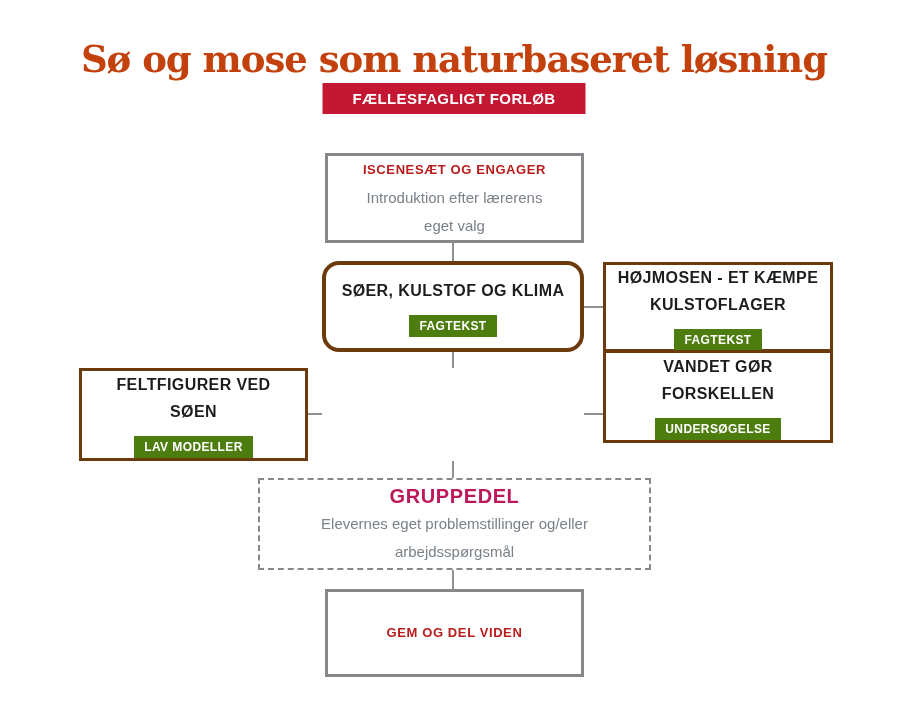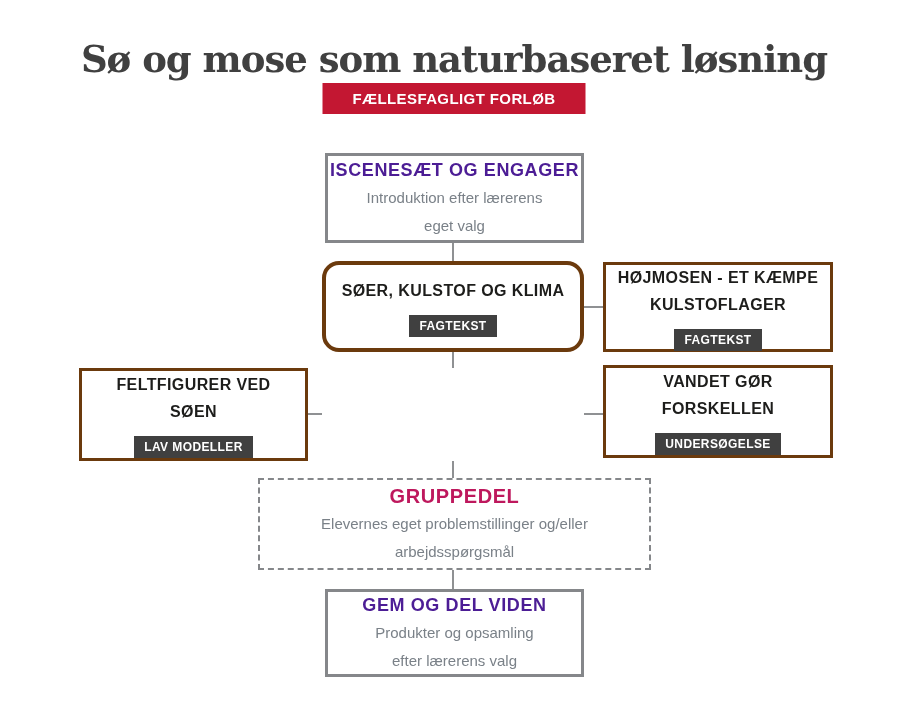--- a/index.html
+++ b/index.html
@@ -9,61 +9,61 @@
     background:#ffffff;
     font-family:"Liberation Sans",sans-serif;
     overflow:hidden;
   }
   
   .page-title{
     position:absolute;left:0;top:12px;width:908px;
     text-align:center;
     font-family:"DejaVu Serif",serif;
     font-weight:700;font-size:37px;letter-spacing:-1px;
-    color:#404040;
+    color:#c2410c;
   }
   .top-badge{
     position:absolute;top:83px;left:454px;transform:translateX(-50%);
     background:#c31732;color:#ffffff;
     font-weight:700;font-size:15px;letter-spacing:.4px;
     padding:7px 30px;white-space:nowrap;
   }
   
   .box{
     position:absolute;box-sizing:border-box;background:#ffffff;
     display:flex;flex-direction:column;align-items:center;justify-content:center;
     text-align:center;
   }
   .box .title{white-space:pre-line;}
   .box .body{white-space:pre-line;}
   .gray-box{border:3px solid #85878a;}
   .gray-box .title{
-    color:#4c1d95;font-weight:700;font-size:18px;letter-spacing:.6px;line-height:28px;
+    color:#b91c1c;font-weight:700;font-size:13px;letter-spacing:.6px;line-height:28px;
   }
   .gray-box .body{
     color:#7a8188;font-size:15px;line-height:28px;
   }
   .dashed-box{border:2px dashed #85878a;}
   .brown-box{border:3px solid #6b3a0d;}
   .brown-thick{border-width:4px;}
   .brown-box .title{
     color:#1d1d1b;font-weight:700;font-size:16px;letter-spacing:.4px;line-height:27px;
   }
   .badge{
-    background:#404040;color:#ffffff;
+    background:#4d7c0f;color:#ffffff;
     font-weight:700;font-size:12px;letter-spacing:.4px;
     padding:4px 10px;margin-top:11px;white-space:nowrap;
   }
   
   .b1{left:325px;top:153px;width:259px;height:90px;}
   .b2{left:322px;top:261px;width:262px;height:91px;border-radius:17px;}
   .b3{left:603px;top:262px;width:230px;height:90px;}
   .b4{left:79px; top:368px;width:229px;height:93px;}
   .b5{left:322px;top:368px;width:262px;height:93px;}
-  .b6{left:603px;top:365px;width:230px;height:93px;}
+  .b6{left:603px;top:350px;width:230px;height:93px;}
   .b7{left:258px;top:478px;width:393px;height:92px;}
   .b8{left:325px;top:589px;width:259px;height:88px;}
   
   .conn{position:absolute;background:#8f9193;}
   .cv{width:2px;}
   .ch{height:2px;}
   .cv1{left:452px;top:243px;height:18px;}
   .cv2{left:452px;top:352px;height:16px;}
   .cv3{left:452px;top:461px;height:17px;}
   .cv4{left:452px;top:570px;height:19px;}
@@ -119,17 +119,15 @@
   </div>
 
   <div class="box dashed-box b7">
     <div class="title gray-title" style="color:#be185d;font-weight:700;font-size:20px;letter-spacing:.6px;line-height:28px;">GRUPPEDEL</div>
     <div class="body" style="color:#7a8188;font-size:15px;line-height:28px;">Elevernes eget problemstillinger og/eller
 arbejdsspørgsmål</div>
   </div>
 
   <div class="box gray-box b8">
     <div class="title">GEM OG DEL VIDEN</div>
-    <div class="body">Produkter og opsamling
-efter lærerens valg</div>
   </div>
 
 </div>
 
 </body></html>

